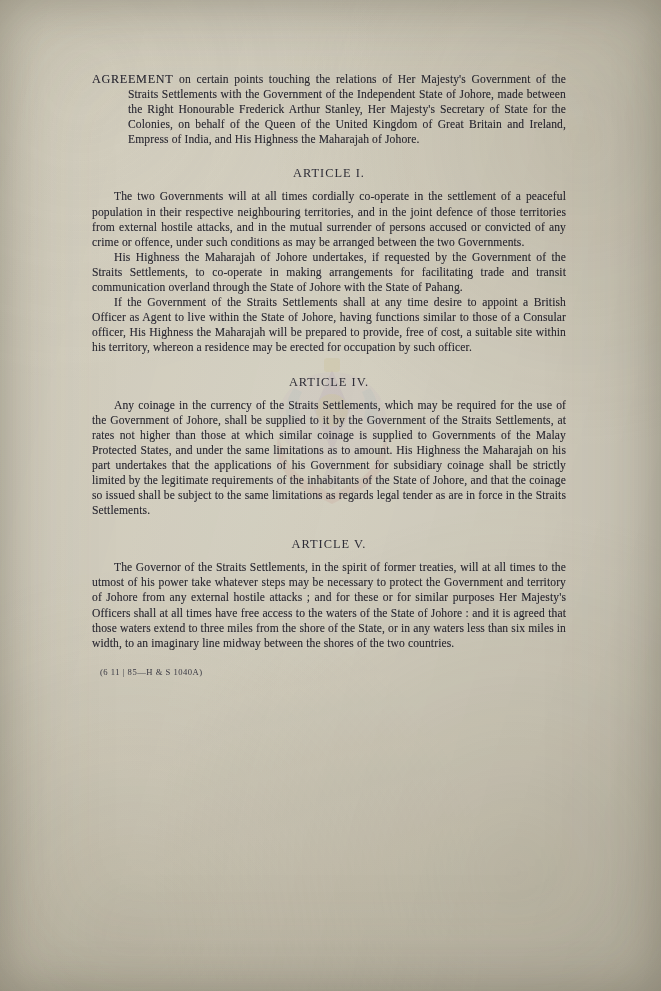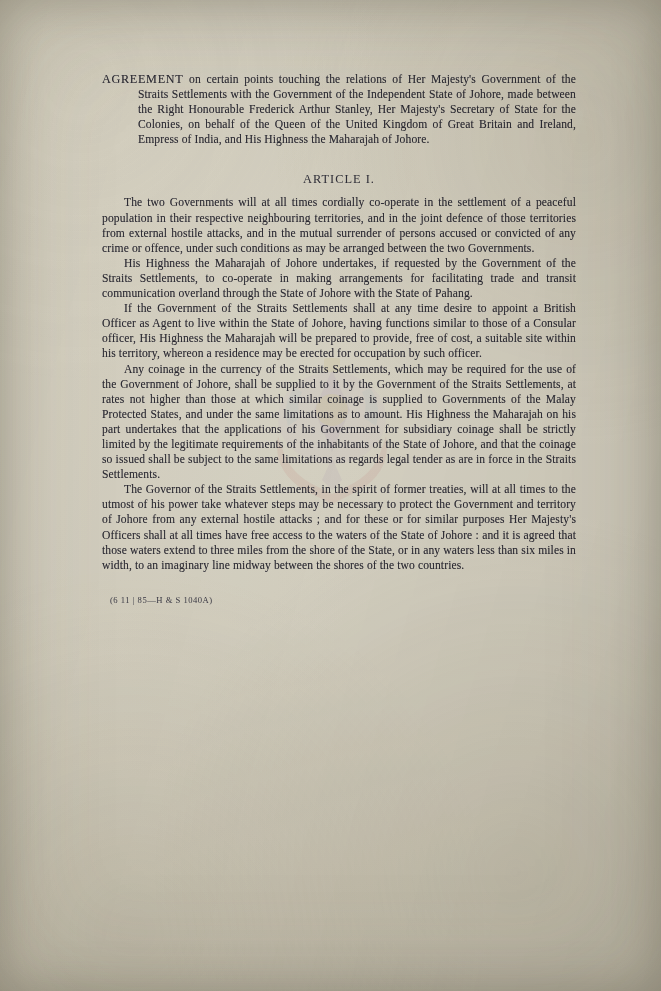--- a/index.html
+++ b/index.html
@@ -52,21 +52,21 @@
     top: 340px;
     width: 200px;
     height: 190px;
     opacity: 0.42;
     pointer-events: none;
   }
 
   
   #content {
     position: absolute;
-    left: 102px;
+    left: 92px;
     top: 72px;
     width: 474px;
     color: #2b2a33;
   }
 
   p.para {
     margin: 0 0 0 0;
     font-size: 11.6px;
     line-height: 15.1px;
     text-align: justify;
@@ -86,31 +86,31 @@
     padding-left: 36px;
     text-indent: -36px;
   }
   .smallcaps-lead {
     font-variant: normal;
     letter-spacing: 0.7px;
     font-size: 12.2px;
   }
 
   h2.article {
-    margin: 25px 0 8px 0;
+    margin: 19px 0 8px 0;
     text-align: center;
     font-size: 10.6px;
     font-weight: normal;
     letter-spacing: 1.0px;
     color: #2f2e38;
   }
   h2.article .big { font-size: 12.4px; }
 
   .colophon {
-    margin-top: 22px;
+    margin-top: 16px;
     font-size: 8.6px;
     letter-spacing: 0.5px;
     color: #3a3944;
     padding-left: 8px;
   }
 
   
   .para::first-line { }
 </style>
 </head>
@@ -137,22 +137,24 @@
       <span class="hang"><span class="smallcaps-lead">AGREEMENT</span><span></span><span id="preamble-rest"> on certain points touching the relations of Her Majesty's Government of the Straits Settlements with the Government of the Independent State of Johore, made between the Right Honourable Frederick Arthur Stanley, Her Majesty's Secretary of State for the Colonies, on behalf of the Queen of the United Kingdom of Great Britain and Ireland, Empress of India, and His Highness the Maharajah of Johore.</span></span>
     </p>
 
     <h2 class="article"><span class="big">ARTICLE I.</span></h2>
     <p class="para">The two Governments will at all times cordially co-operate in the settlement of a peaceful population in their respective neighbouring territories, and in the joint defence of those territories from external hostile attacks, and in the mutual surrender of persons accused or convicted of any crime or offence, under such conditions as may be arranged between the two Governments.</p>
 
     <p class="para">His Highness the Maharajah of Johore undertakes, if requested by the Government of the Straits Settlements, to co-operate in making arrangements for facilitating trade and transit communication overland through the State of Johore with the State of Pahang.</p>
 
     <p class="para">If the Government of the Straits Settlements shall at any time desire to appoint a British Officer as Agent to live within the State of Johore, having functions similar to those of a Consular officer, His Highness the Maharajah will be prepared to provide, free of cost, a suitable site within his territory, whereon a residence may be erected for occupation by such officer.</p>
 
+    <h2 class="article"><span class="big">ARTICLE IV.</span></h2>
     <p class="para">Any coinage in the currency of the Straits Settlements, which may be required for the use of the Government of Johore, shall be supplied to it by the Government of the Straits Settlements, at rates not higher than those at which similar coinage is supplied to Governments of the Malay Protected States, and under the same limitations as to amount. His Highness the Maharajah on his part undertakes that the applications of his Government for subsidiary coinage shall be strictly limited by the legitimate requirements of the inhabitants of the State of Johore, and that the coinage so issued shall be subject to the same limitations as regards legal tender as are in force in the Straits Settlements.</p>
 
+    <h2 class="article"><span class="big">ARTICLE V.</span></h2>
     <p class="para">The Governor of the Straits Settlements, in the spirit of former treaties, will at all times to the utmost of his power take whatever steps may be necessary to protect the Government and territory of Johore from any external hostile attacks ; and for these or for similar purposes Her Majesty's Officers shall at all times have free access to the waters of the State of Johore : and it is agreed that those waters extend to three miles from the shore of the State, or in any waters less than six miles in width, to an imaginary line midway between the shores of the two countries.</p>
 
     <div class="colophon">(6  11 | 85—H &amp; S  1040A)</div>
   </div>
 
   <div id="grain"></div>
   <div id="edgeshade"></div>
 </div>
 
 </body></html>

